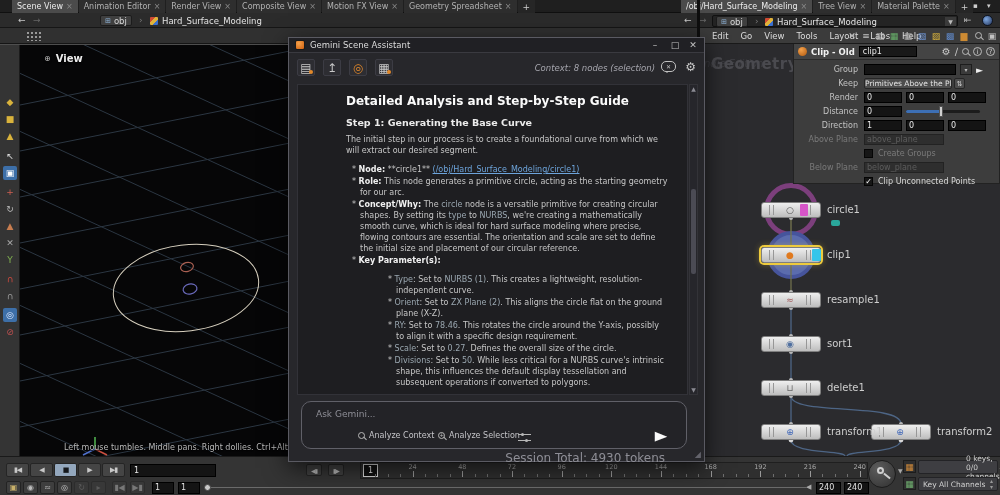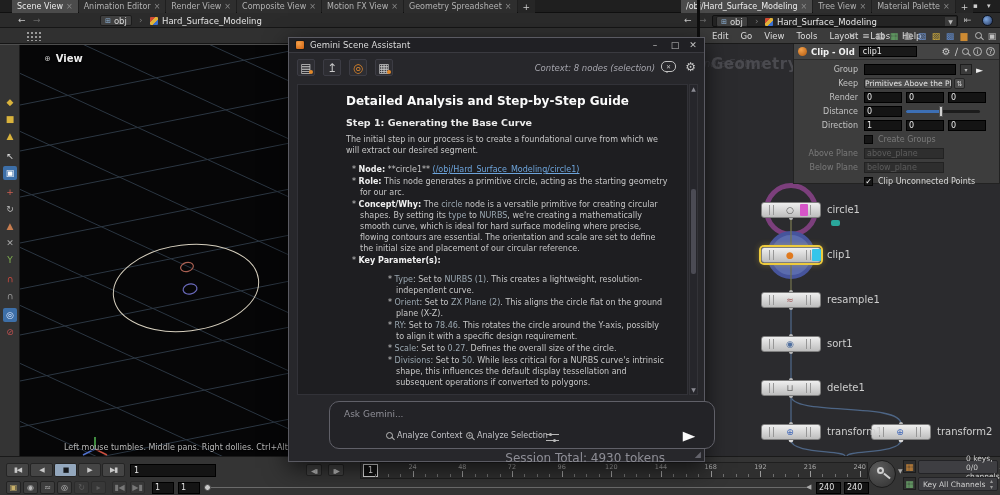--- a/index.html
+++ b/index.html
@@ -139,21 +139,21 @@
   #sthumb{position:absolute;left:1px;top:104px;width:5px;height:85px;background:#4b4b54;border-radius:2px;}
   .md-h1{font-size:12px;font-weight:bold;color:#fafafa;margin:5px 0 9px;}
   .md-h2{font-size:9.5px;font-weight:bold;color:#ececec;margin:9px 0 6px;}
   .md-p{font-size:8px;line-height:11px;color:#c6c6c6;margin:0 0 8px;}
   .md-li{font-size:8px;line-height:11px;color:#c6c6c6;margin:0 0 1px;padding-left:14px;text-indent:-8px;}
   .md-li2{font-size:8px;line-height:11px;color:#c6c6c6;margin:0 0 1px 36px;padding-left:14px;text-indent:-8px;}
   .md-gap{margin-top:8px;}
   .md-b{font-weight:bold;color:#f0f0f0;}
   .md-c{color:#9aa7b0;}
   .md-link{color:#6da4db;text-decoration:underline;cursor:pointer;}
-  #dinput{position:absolute;left:12px;top:363px;width:386px;height:48px;border:1px solid #606068;border-radius:10px;background:#232327;margin-left:28px;}
+  #dinput{position:absolute;left:12px;top:363px;width:386px;height:48px;border:1px solid #606068;border-radius:10px;background:#232327;}
   #askfield{position:absolute;left:14px;top:7px;width:250px;height:14px;background:transparent;border:none;outline:none;resize:none;color:#d0d0d0;font-size:9px;}
   #askfield::placeholder{color:#8e8e96;}
   .anbtn{position:absolute;top:29px;display:flex;align-items:center;gap:4px;color:#c4c4c8;font-size:8px;}
   .mag{position:relative;width:7px;height:7px;border:1.3px solid #b8b8b8;border-radius:50%;display:inline-block;}
   .mag::after{content:"";position:absolute;width:4px;height:1.4px;background:#b8b8b8;transform:rotate(45deg);right:-3px;bottom:-1px;}
   .mag .magplus{position:absolute;left:0.2px;top:-1.8px;font-size:6px;color:#b8b8b8;}
   #slidicon{position:absolute;left:216px;top:31px;width:13px;height:9px;}
   #slidicon::before{content:"";position:absolute;left:0;right:0;top:1px;border-top:1.2px solid #b8b8b8;}
   #slidicon::after{content:"";position:absolute;left:0;right:0;bottom:1px;border-top:1.2px solid #b8b8b8;}
   .knob{position:absolute;width:3px;height:3px;border-radius:50%;background:#b8b8b8;}
@@ -489,30 +489,30 @@
           </div>
           <div class="prow">
             <div class="plabel">Direction</div>
             <div class="pbody">
               <input class="pfield" readonly="" value="1" style="">
               <input class="pfield" readonly="" value="0" style="">
               <input class="pfield" readonly="" value="0" style="">
             </div>
           </div>
           <div class="prow pdis">
+            <div class="plabel">Above Plane</div>
+            <div class="pbody">
+              <input class="pfield txt dfield" readonly="" value="above_plane" style="">
+            </div>
+          </div>
+          <div class="prow pdis">
             <div class="plabel"></div>
             <div class="pbody">
               <div class="pcb"></div>
               <div class="pchecklabel">Create Groups</div>
-            </div>
-          </div>
-          <div class="prow pdis">
-            <div class="plabel">Above Plane</div>
-            <div class="pbody">
-              <input class="pfield txt dfield" readonly="" value="above_plane" style="">
             </div>
           </div>
           <div class="prow pdis">
             <div class="plabel">Below Plane</div>
             <div class="pbody">
               <input class="pfield txt dfield" readonly="" value="below_plane" style="">
             </div>
           </div>
           <div class="prow">
             <div class="plabel"></div>

